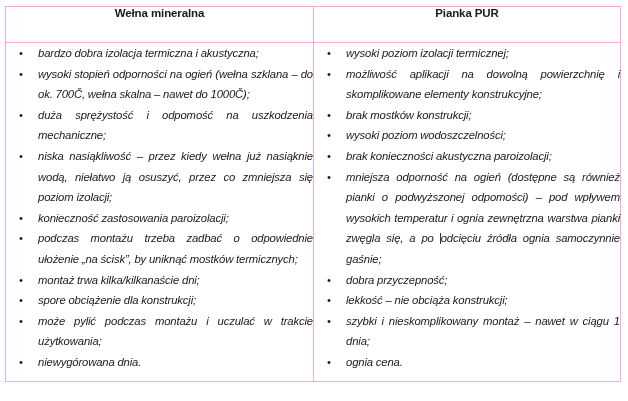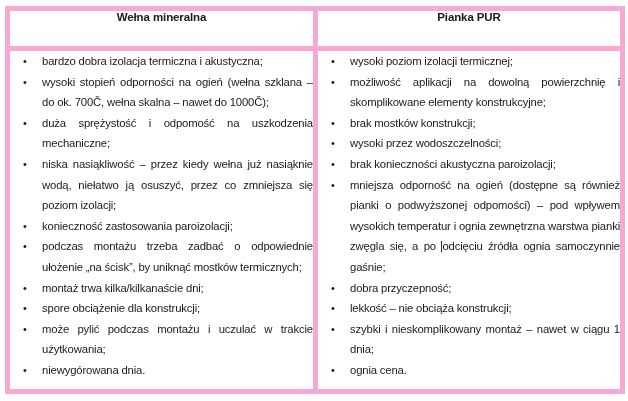--- a/index.html
+++ b/index.html
@@ -17,21 +17,21 @@
   #comparison-table {
     position: absolute;
     left: 5px;
     top: 6px;
     width: 615px;
     border-collapse: collapse;
     table-layout: fixed;
   }
   #comparison-table td,
   #comparison-table th {
-    border: 5px solid #f9a8d4;
+    border: 1px solid #f9a8d4;
     vertical-align: top;
     padding: 0;
   }
   .col-left  { width: 308px; }
   .col-right { width: 307px; }
 
   .header-cell {
     height: 35px;
     text-align: center;
     vertical-align: middle;
@@ -57,20 +57,21 @@
   ul.feature-list > li {
     position: relative;
     padding-left: 32px;
     margin: 0 0 0 0;
     font-size: 11.3px;
     line-height: 20.6px;
     text-align: justify;
     text-justify: inter-word;
     letter-spacing: -0.15px;
     word-spacing: -0.1px;
+    font-style: italic;
   }
   ul.feature-list > li::before {
     content: "\2022";
     position: absolute;
     left: 13px;
     top: 0;
     font-size: 11px;
     line-height: 20.6px;
     color: #111111;
   }
@@ -121,21 +122,21 @@
             <li class="single-line">spore obciążenie dla konstrukcji;</li>
             <li>może pylić podczas montażu i uczulać w trakcie użytkowania;</li>
             <li class="single-line">niewygórowana dnia.</li>
           </ul>
       </td>
       <td class="body-cell">
         <ul class="feature-list">
             <li class="single-line">wysoki poziom izolacji termicznej;</li>
             <li>możliwość aplikacji na dowolną powierzchnię i skomplikowane elementy konstrukcyjne;</li>
             <li class="single-line">brak mostków konstrukcji;</li>
-            <li class="single-line">wysoki przez wodoszczelności;</li>
+            <li class="single-line">wysoki poziom wodoszczelności;</li>
             <li>brak konieczności akustyczna paroizolacji;</li>
             <li>mniejsza odporność na ogień (dostępne są również pianki o podwyższonej odpomości) – pod wpływem wysokich temperatur i ognia zewnętrzna warstwa pianki zwęgla się, a po <span class="caret"></span>odcięciu źródła ognia samoczynnie gaśnie;</li>
             <li class="single-line">dobra przyczepność;</li>
             <li class="single-line">lekkość – nie obciąża konstrukcji;</li>
             <li>szybki i nieskomplikowany montaż – nawet w ciągu 1 dnia;</li>
             <li class="single-line">ognia cena.</li>
           </ul>
       </td>
     </tr>
   </tbody>

